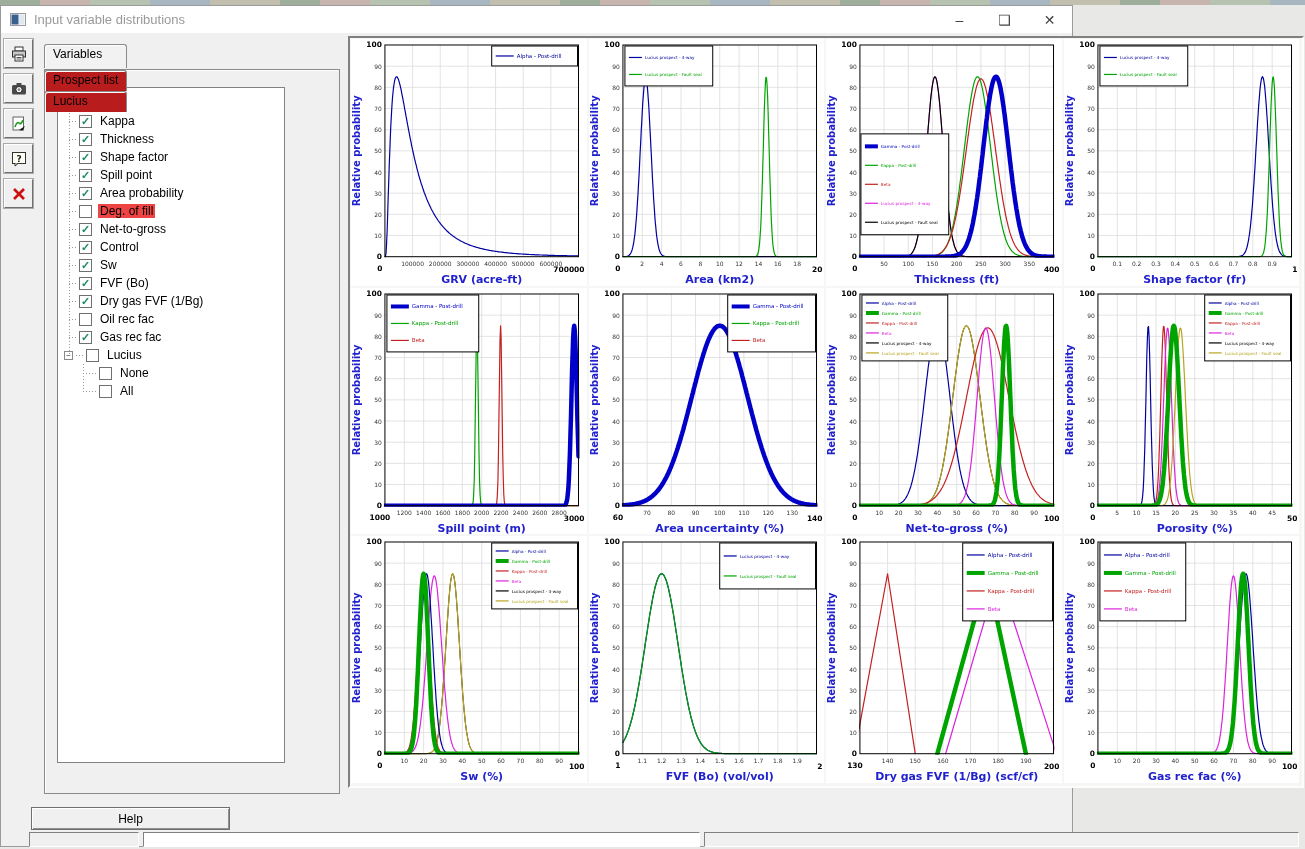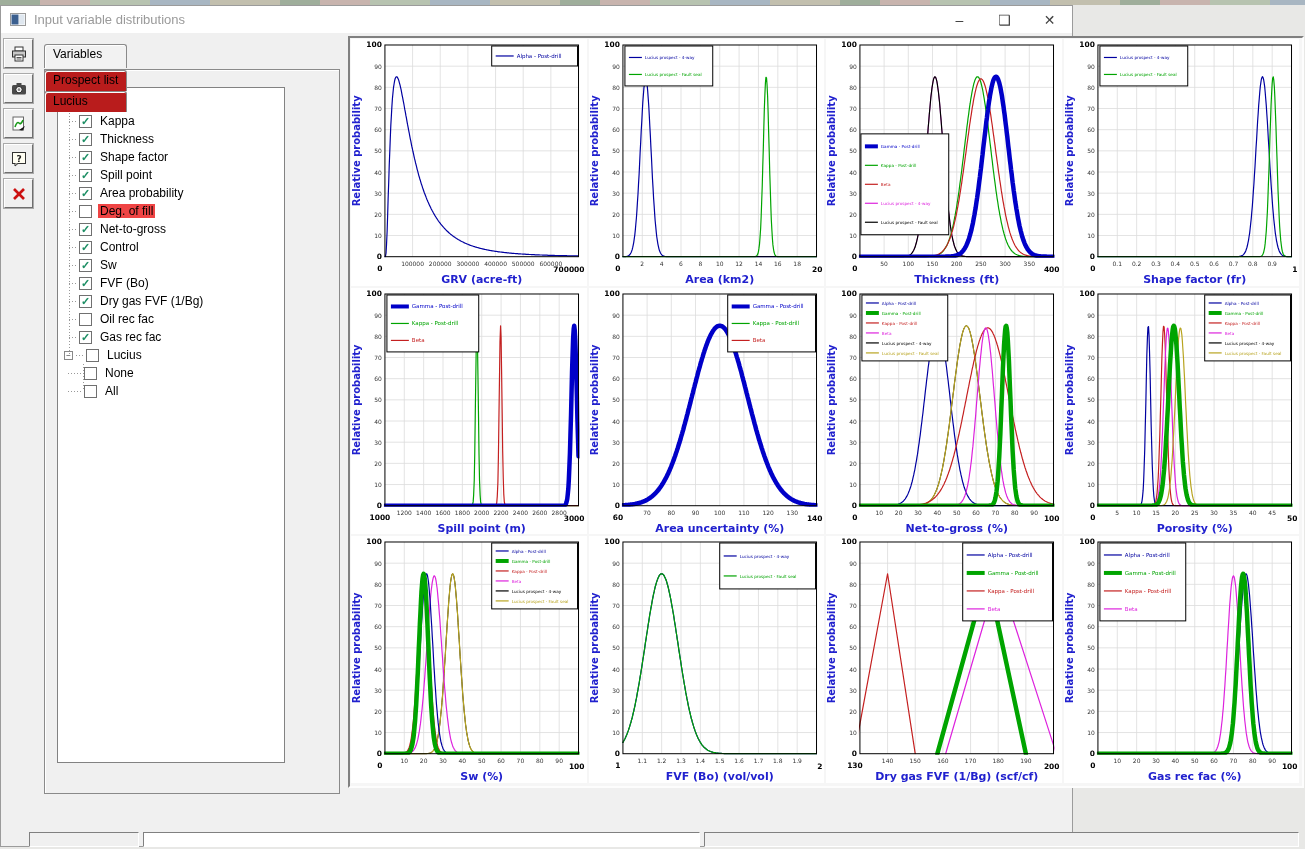--- a/index.html
+++ b/index.html
@@ -30,21 +30,21 @@
   .tabpanel{position:absolute;left:43px;top:63px;width:296px;height:725px;background:#f0f0f0;
        border:1px solid #8a8a8a;box-shadow:inset 1px 1px 0 #fff;box-sizing:border-box;z-index:2;}
   .listbox{position:absolute;left:12px;top:17px;width:228px;height:676px;background:#fff;
        border:1px solid #828282;box-sizing:border-box;overflow:hidden;}
   .tree{position:relative;padding-top:6px;}
   .vline1{position:absolute;left:11px;top:10px;width:1px;height:258px;
        background-image:repeating-linear-gradient(to bottom,#999 0 1px,transparent 1px 3px);}
   .vline2{position:absolute;left:25px;top:276px;width:1px;height:27px;
        background-image:repeating-linear-gradient(to bottom,#999 0 1px,transparent 1px 3px);}
   .trow{height:18px;display:flex;align-items:center;padding-left:11px;font-size:12px;}
-  .trow.child{padding-left:10px;}
+  .trow.child{padding-left:25px;}
   .stub{width:9px;height:1px;margin-right:1px;
        background-image:repeating-linear-gradient(to right,#999 0 1px,transparent 1px 3px);}
   .trow.child .stub{width:15px;}
   .expander{width:9px;height:9px;border:1px solid #888;background:#fff;font-size:8px;line-height:7px;
        text-align:center;margin-left:-5px;margin-right:3px;color:#333;box-sizing:border-box;}
   .cb{width:13px;height:13px;border:1px solid #707070;background:#fff;margin-right:6px;
        font-size:11px;line-height:11px;text-align:center;font-weight:bold;color:#1e8f65;box-sizing:border-box;}
   .lbl{padding:0 2px;white-space:nowrap;}
   .lbl.sel{background:#ef4444;}
   
@@ -221,20 +221,21 @@
           </div>
           <div class="trow child">
             <span class="stub"></span>
             <span class="cb"></span>
             <span class="lbl">All</span>
           </div>
         </div>
     </div>
   </div>
 
+  <div class="helpbtn">Help</div>
 
   <div class="chartsarea">
     <div class="grid12">
         <div class="cell">
           <svg viewBox="0 0 236 247" preserveAspectRatio="none">
             <defs>
               <clipPath id="cp0">
                 <rect x="33" y="5" width="196" height="214"></rect>
               </clipPath>
             </defs>

